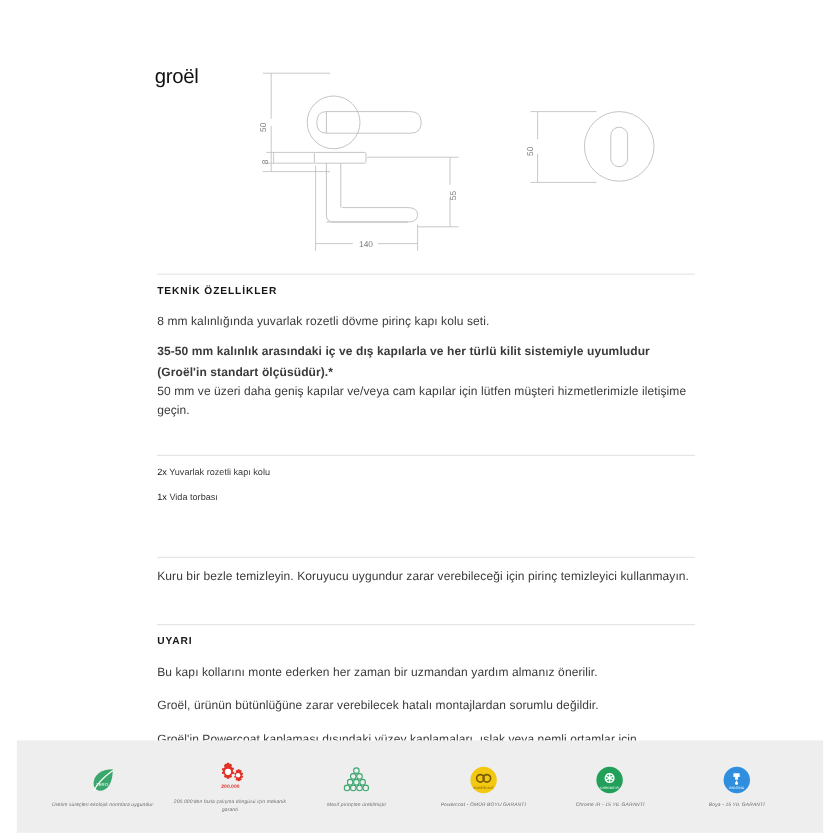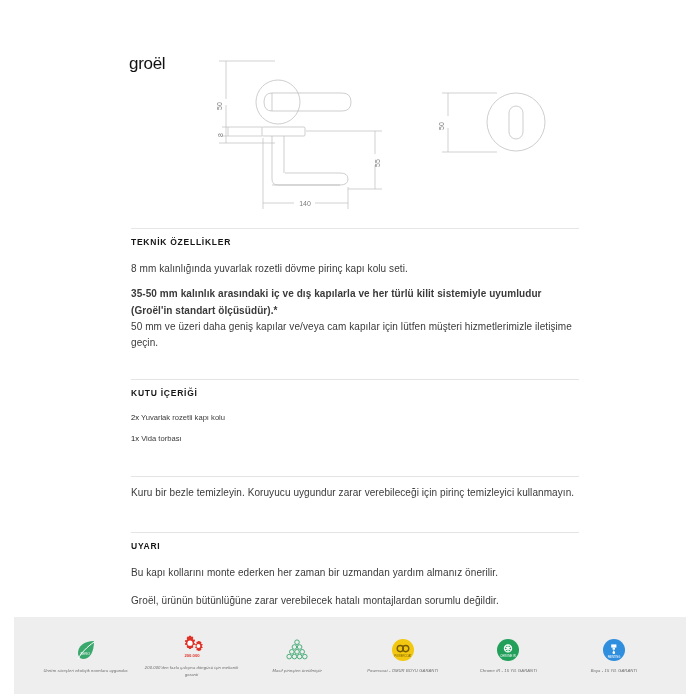--- a/index.html
+++ b/index.html
@@ -85,21 +85,21 @@
     list-style: none;
     margin: 0;
     padding: 0;
   }
   .box-list li {
     font-size: 7.6px;
     line-height: 1.55;
     color: #3a3a3a;
     margin-bottom: 9px;
   }
-  .box-list li:last-child { margin-bottom: 0; }
+  .box-list li:last-child { margin-bottom: 12px; }
   .qty {
     font-weight: normal;
     color: #161616;
   }
 
   .sec-gap-tech   { padding-bottom: 28px; }
   .sec-gap-box    { padding-bottom: 31px; }
   .sec-gap-care   { padding-bottom: 31px; }
   .sec-gap-warn   { padding-bottom: 10px; }
 
@@ -226,21 +226,20 @@
   <div class="content">
 
     <div class="section first sec-gap-tech">
       <h2 class="section-title">TEKNİK ÖZELLİKLER</h2>
       <p class="para tight">8 mm kalınlığında yuvarlak rozetli dövme pirinç kapı kolu seti.</p>
       <p class="para" style="margin-bottom:0;font-weight:bold;">35-50 mm kalınlık arasındaki iç ve dış kapılarla ve her türlü kilit sistemiyle uyumludur (Groël'in standart ölçüsüdür).*</p>
       <p class="para">50 mm ve üzeri daha geniş kapılar ve/veya cam kapılar için lütfen müşteri hizmetlerimizle iletişime geçin.</p>
     </div>
 
     <div class="section sec-gap-box">
-      <h2 class="section-title">KUTU İÇERİĞİ</h2>
       <ul class="box-list">
         <li>
           <span class="qty">2x</span>
           <span>Yuvarlak rozetli kapı kolu</span>
         </li>
         <li>
           <span class="qty">1x</span>
           <span>Vida torbası</span>
         </li>
       </ul>

